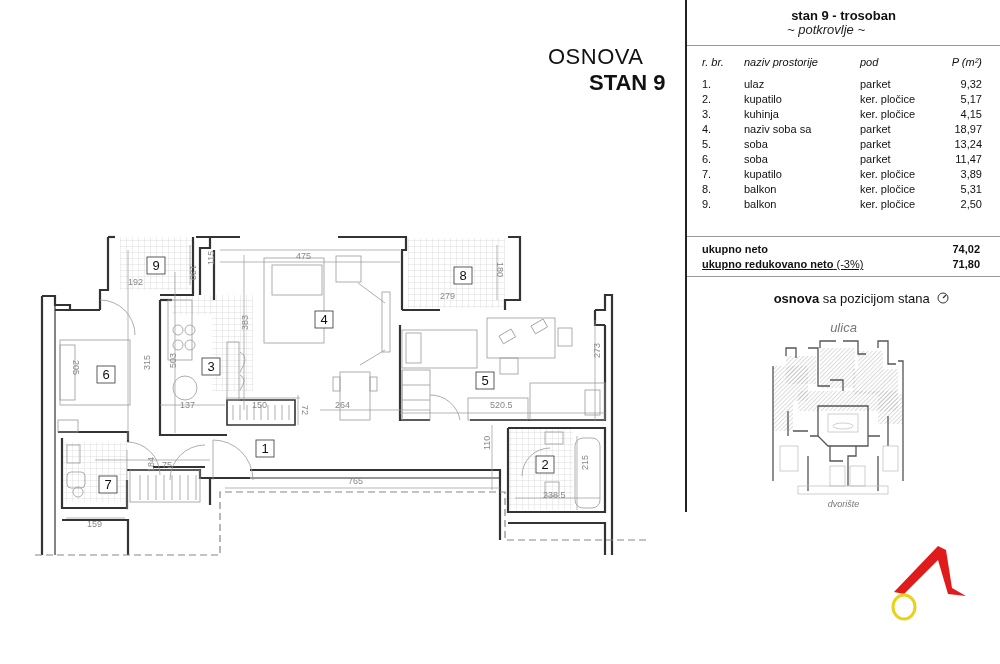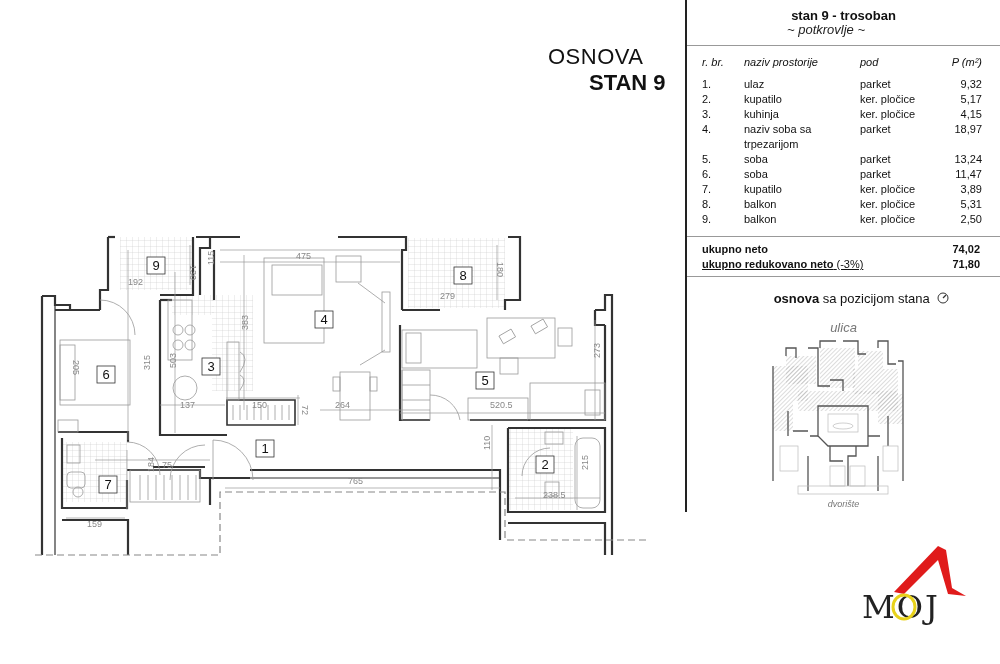--- a/index.html
+++ b/index.html
@@ -285,26 +285,20 @@
         <td>ker. pločice</td>
         <td class="c-area">4,15</td>
       </tr>
     <tr>
         <td>4.</td>
         <td>naziv soba sa</td>
         <td>parket</td>
         <td class="c-area">18,97</td>
       </tr>
     <tr>
-        <td></td>
-        <td>trpezarijom</td>
-        <td></td>
-        <td></td>
-      </tr>
-    <tr>
         <td>5.</td>
         <td>soba</td>
         <td>parket</td>
         <td class="c-area">13,24</td>
       </tr>
     <tr>
         <td>6.</td>
         <td>soba</td>
         <td>parket</td>
         <td class="c-area">11,47</td>
@@ -388,17 +382,16 @@
     <rect x="30" y="150" width="90" height="8"></rect>
   </g>
 </svg>
 
 <div class="abs dvoriste">dvorište</div>
 
 <div id="logo">
   <svg width="120" height="60" viewBox="0 0 120 60" style="position:absolute;left:0;top:0;">
     <path d="M38 52 L82 6 L90 10 L96 48 L110 56 L92 54 L82 20 L48 54 Z" fill="#e01b1b"></path>
   </svg>
-  <div class="logo-t" style="left:6px;top:48px;">MOJ</div>
   <svg width="30" height="30" viewBox="0 0 30 30" style="position:absolute;left:33px;top:52px;">
     <ellipse cx="15" cy="15" rx="11" ry="12" fill="none" stroke="#e8d21a" stroke-width="3"></ellipse>
   </svg>
 </div>
 
 </body></html>

